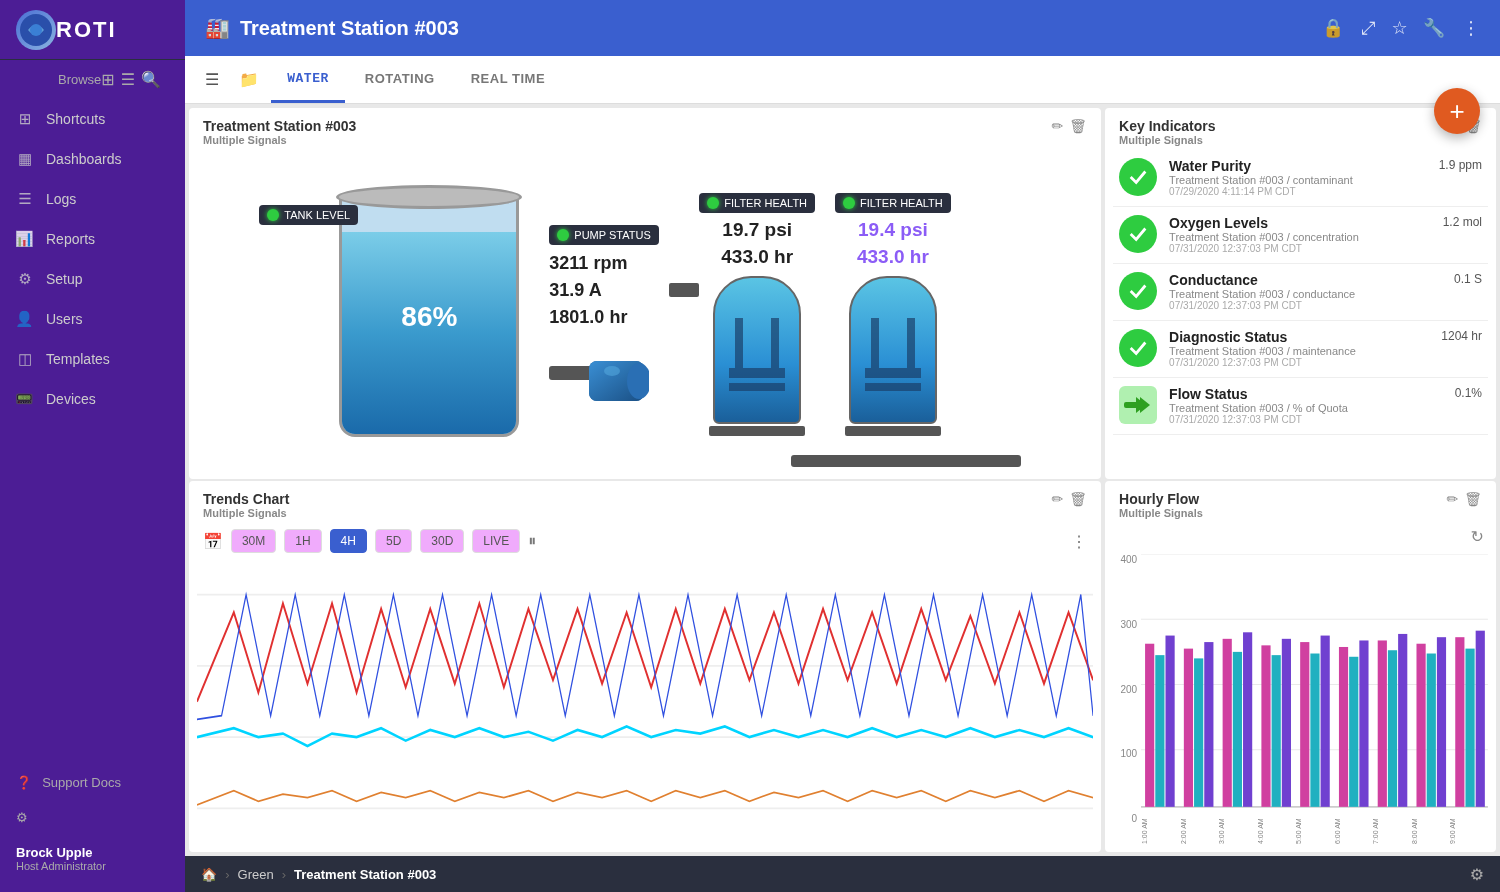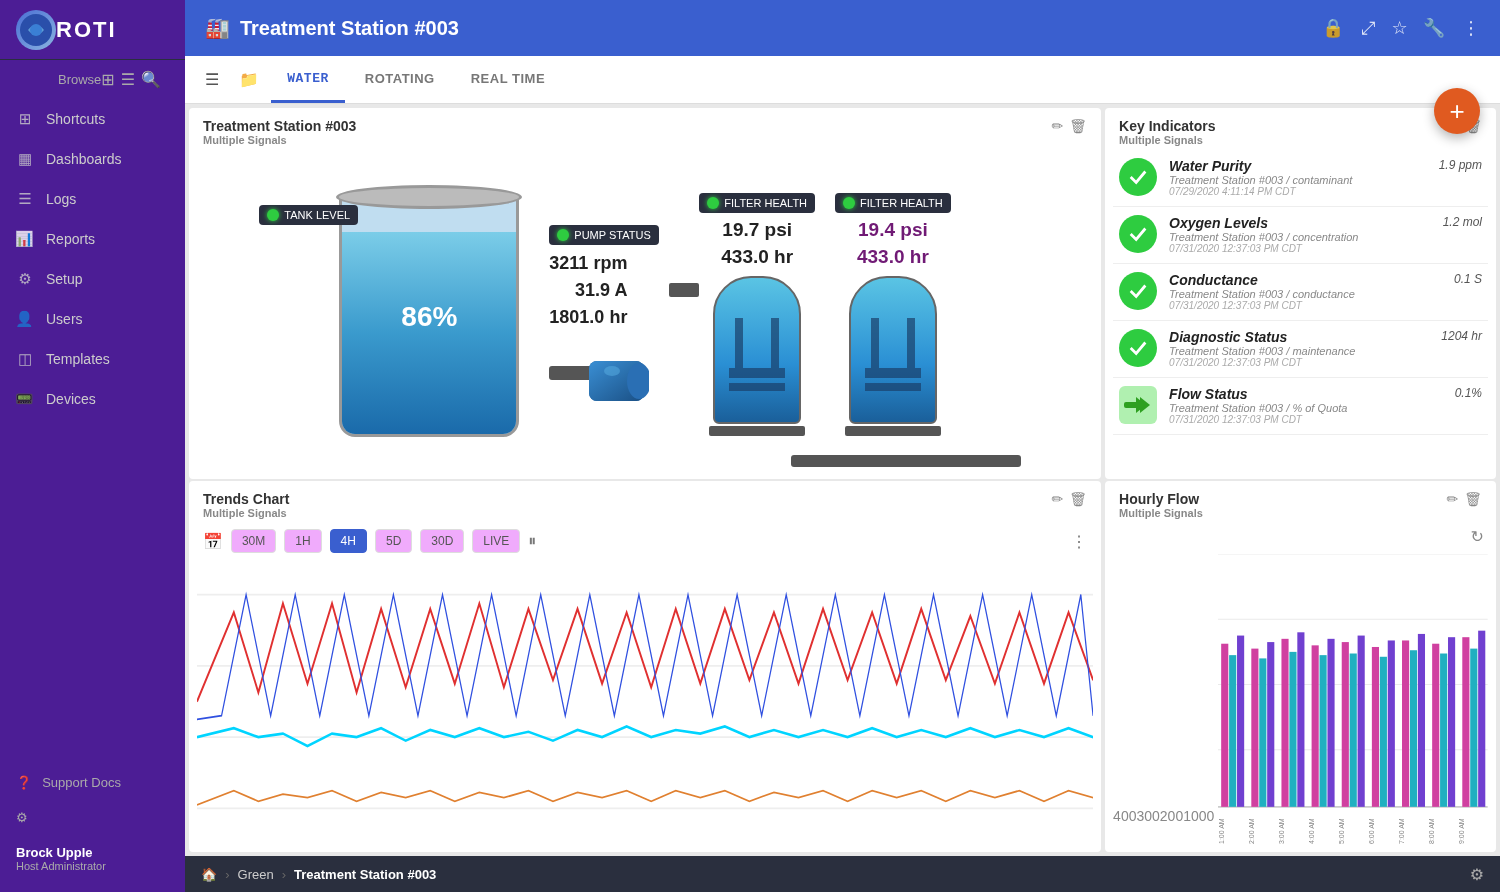--- a/index.html
+++ b/index.html
@@ -86,21 +86,21 @@
     #station-panel { flex: 2.8; }
     #key-indicators-panel { flex: 1.2; }
     #trends-panel { flex: 2.8; }
     #hourly-flow-panel { flex: 1.2; }
 
     
     .station-visual { flex: 1; display: flex; align-items: center; justify-content: center; padding: 10px; position: relative; overflow: hidden; }
 
     
     .ki-list { flex: 1; overflow-y: auto; padding: 0 8px; }
-    .ki-item { display: flex; align-items: flex-start; gap: 10px; padding: 8px 6px; border-bottom: 1px solid #eee; font-style: italic; }
+    .ki-item { display: flex; align-items: flex-start; gap: 10px; padding: 8px 6px; border-bottom: 1px solid #eee; }
     .ki-icon { width: 40px; height: 40px; min-width: 40px; }
     .ki-check { width: 38px; height: 38px; border-radius: 50%; background: #2ecc40; display: flex; align-items: center; justify-content: center; }
     .ki-check svg { width: 22px; height: 22px; fill: none; stroke: #fff; stroke-width: 3; }
     .ki-arrow-box { width: 38px; height: 38px; background: #b0f0b0; border-radius: 6px; display: flex; align-items: center; justify-content: center; }
     .ki-info { flex: 1; }
     .ki-name { font-size: 14px; font-weight: 700; color: #222; }
     .ki-path { font-size: 11px; color: #888; }
     .ki-date { font-size: 10px; color: #aaa; }
     .ki-value { font-size: 12px; color: #555; min-width: 55px; text-align: right; }
 
@@ -268,21 +268,21 @@
               </div>
 
               <div style="position:absolute; top:0; left:-3px; width:186px; height:24px; background:#bbb; border-radius:50%; border:3px solid #999; z-index:2;"></div>
             </div>
 
             <div style="position:relative; width:120px; height:260px; margin-right:10px; flex-shrink:0;">
               <div style="position:absolute; top:40px; left:10px; background:#2a2f3e; color:#fff; border-radius:4px; padding:4px 8px; font-size:11px; display:flex; align-items:center; gap:5px; white-space:nowrap; z-index:5;">
                 <span style="width:12px;height:12px;border-radius:50%;background:#2ecc40;display:inline-block;box-shadow:0 0 5px #2ecc40;"></span>
                 <span>PUMP STATUS</span>
               </div>
-              <div style="position:absolute; top:65px; left:10px; text-align:right; font-size:18px; font-weight:700; color:#222; line-height:1.5;">
+              <div style="position:absolute; top:65px; left:10px; text-align:left; font-size:18px; font-weight:700; color:#222; line-height:1.5;">
                 <div>3211 rpm</div>
                 <div>31.9 A</div>
                 <div>1801.0 hr</div>
               </div>
 
               <div style="position:absolute; bottom:30px; left:10px;">
                 <svg width="100" height="70" viewBox="0 0 100 70">
 
                   <rect x="0" y="25" width="60" height="14" fill="#555" rx="3"></rect>
 
@@ -324,21 +324,21 @@
                   </svg>
                 </div>
                 <div style="width:96px; height:10px; background:#555; border-radius:2px; margin-top:2px;"></div>
               </div>
 
               <div style="display:flex; flex-direction:column; align-items:center;">
                 <div style="background:#2a2f3e; color:#fff; border-radius:4px; padding:4px 8px; font-size:11px; display:flex; align-items:center; gap:5px; white-space:nowrap; margin-bottom:4px;">
                   <span style="width:12px;height:12px;border-radius:50%;background:#2ecc40;display:inline-block;box-shadow:0 0 5px #2ecc40;"></span>
                   <span>FILTER HEALTH</span>
                 </div>
-                <div style="text-align:center; font-size:19px; font-weight:700; color:#701a75; line-height:1.4; margin-bottom:6px;">
+                <div style="text-align:center; font-size:19px; font-weight:700; color:#8b5cf6; line-height:1.4; margin-bottom:6px;">
                   <div>19.4 psi</div>
                   <div>433.0 hr</div>
                 </div>
                 <div style="width:88px; height:148px; background:linear-gradient(180deg,#5ac4e4 0%,#2a8fd4 60%,#1a5f9a 100%); border-radius:38px 38px 6px 6px; border:2px solid #666; position:relative; overflow:hidden;">
                   <svg width="84" height="80" viewBox="0 0 84 80" style="position:absolute;top:40px;left:0;">
                     <rect x="20" y="0" width="8" height="50" fill="#1a3f6a" opacity="0.7"></rect>
                     <rect x="56" y="0" width="8" height="50" fill="#1a3f6a" opacity="0.7"></rect>
                     <rect x="14" y="50" width="56" height="10" fill="#1a3f6a" opacity="0.7"></rect>
                     <rect x="14" y="65" width="56" height="8" fill="#1a3f6a" opacity="0.7"></rect>
                   </svg>
@@ -516,21 +516,21 @@
           <div class="panel-actions">
             <button class="panel-action-btn">✏</button>
             <button class="panel-action-btn">🗑</button>
           </div>
         </div>
         <div style="display:flex; justify-content:flex-end; padding:4px 12px;">
           <button class="refresh-btn">↻</button>
         </div>
         <div style="flex:1; padding:4px 8px 8px; display:flex; flex-direction:row; overflow:hidden;">
 
-          <div style="display:flex; flex-direction:row; justify-content:space-between; align-items:flex-end; padding-right:4px; font-size:14px; color:#888; padding-bottom:20px; min-width:28px;">
+          <div style="display:flex; flex-direction:column; justify-content:space-between; align-items:flex-end; padding-right:4px; font-size:10px; color:#888; padding-bottom:20px; min-width:28px;">
             <span>400</span>
             <span>300</span>
             <span>200</span>
             <span>100</span>
             <span>0</span>
           </div>
 
           <div style="flex:1; display:flex; flex-direction:column; overflow:hidden;">
             <svg id="hf-svg" width="100%" height="100%" viewBox="0 0 340 160" preserveAspectRatio="none">
 

